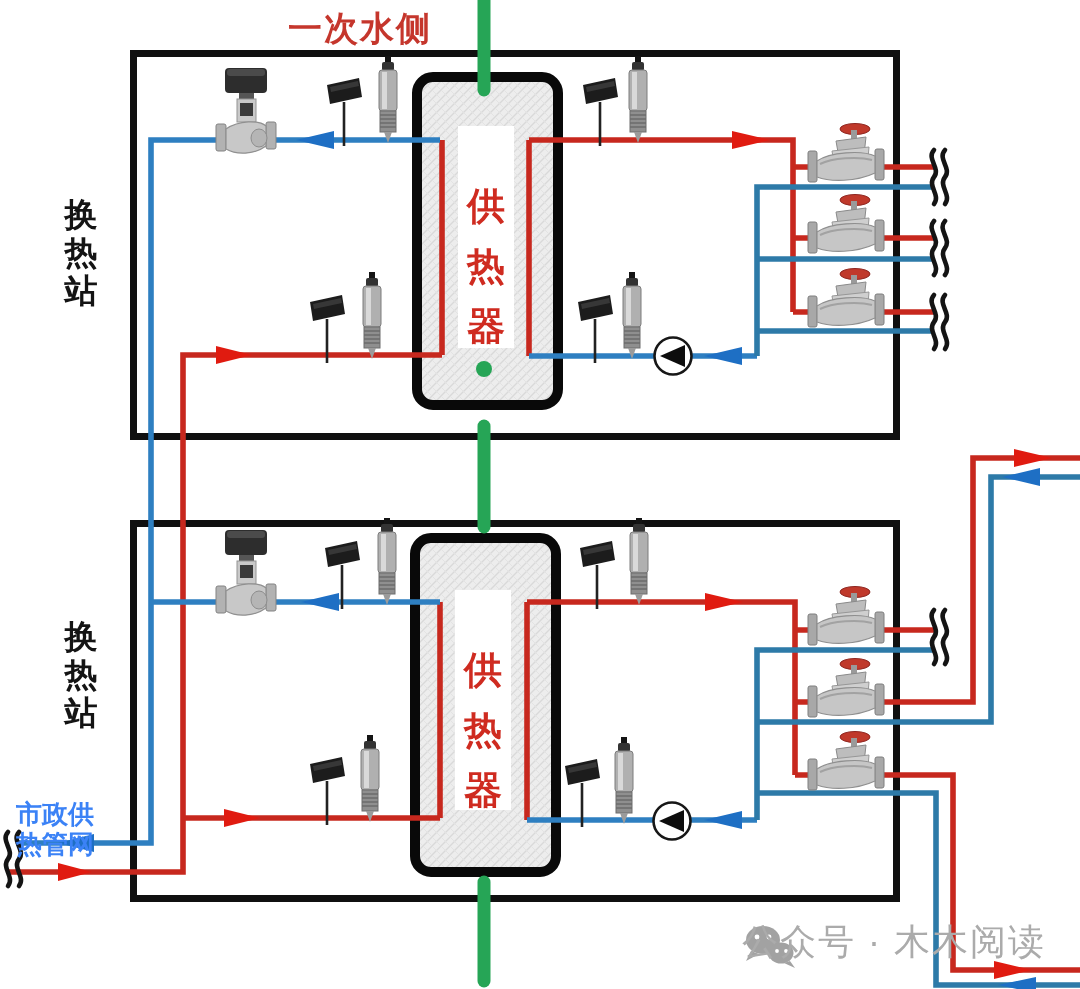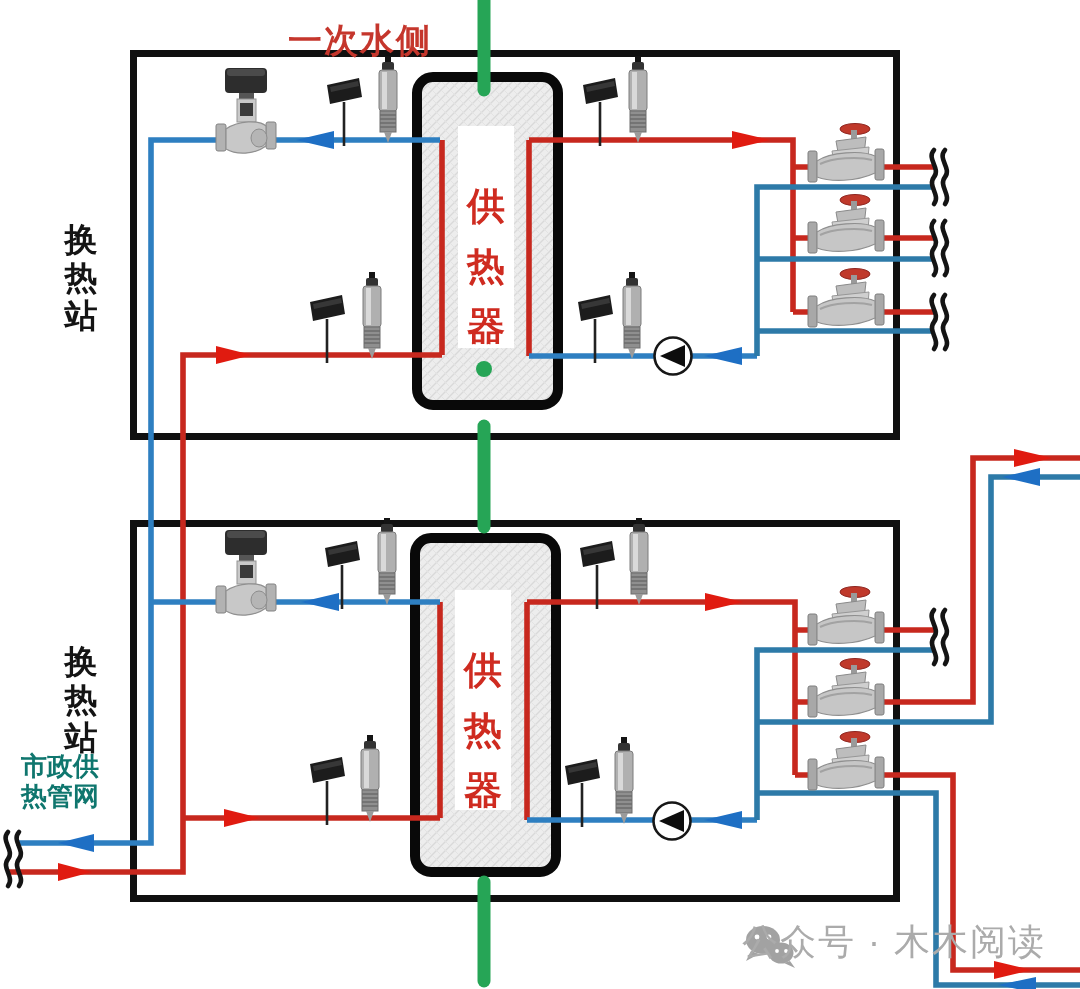--- a/index.html
+++ b/index.html
@@ -2,23 +2,23 @@
 <html><head>
 <meta charset="utf-8">
 <style>
   html,body{margin:0;padding:0;background:#ffffff;}
   .canvas{position:relative;width:1080px;height:989px;background:#ffffff;overflow:hidden;
           font-family:"Liberation Sans", sans-serif;}
   .canvas svg.diagram{position:absolute;left:0;top:0;}
   .lbl{position:absolute;white-space:pre-wrap;}
   .lbl-red{color:#c5362c;font-weight:700;font-size:34px;letter-spacing:2px;}
   .lbl-station{color:#141414;font-weight:600;font-size:33px;width:40px;line-height:38px;
-               text-align:center;word-break:break-all;margin-top:25px;}
-  .lbl-municipal{color:#0f766e;font-weight:600;font-size:26px;width:88px;line-height:30px;
-               text-align:right;word-break:break-all;}
+               text-align:center;word-break:break-all;}
+  .lbl-municipal{color:#3b82f6;font-weight:600;font-size:26px;width:88px;line-height:30px;
+               text-align:center;word-break:break-all;margin-top:48px;}
   .lbl-heater{color:#cf2b20;font-weight:700;font-size:38px;width:46px;line-height:60px;
               text-align:center;word-break:break-all;}
   .watermark{position:absolute;left:742px;top:918px;display:flex;align-items:center;gap:8px;}
   .watermark .wm-text{color:#ababab;font-size:36px;letter-spacing:2px;}
 </style>
 </head>
 <body>
 
 <div class="canvas">
 
@@ -199,21 +199,21 @@
     <polygon points="751,951 746,961 759,954"></polygon>
     <circle cx="757" cy="937" r="2.4" fill="#ffffff"></circle>
     <circle cx="769" cy="937" r="2.4" fill="#ffffff"></circle>
     <ellipse cx="781" cy="953" rx="12.5" ry="10.5"></ellipse>
     <polygon points="790,961 795,968 784,963"></polygon>
     <circle cx="777" cy="951" r="1.9" fill="#ffffff"></circle>
     <circle cx="786" cy="951" r="1.9" fill="#ffffff"></circle>
   </g>
 </svg>
 
-<div class="lbl lbl-red" style="left:288px;top:6px;margin-top:12px;">一次水侧</div>
+<div class="lbl lbl-red" style="left:288px;top:6px;">一次水侧</div>
 
 <div class="lbl lbl-station" style="left:61px;top:196px;">换热站</div>
 <div class="lbl lbl-station" style="left:61px;top:618px;">换热站</div>
 
 <div class="lbl lbl-municipal" style="left:11px;top:751px;">市政供热管网</div>
 
 <div class="lbl lbl-heater" style="left:463px;top:176px;">供热器</div>
 <div class="lbl lbl-heater" style="left:460px;top:640px;">供热器</div>
 
 <div class="watermark">

